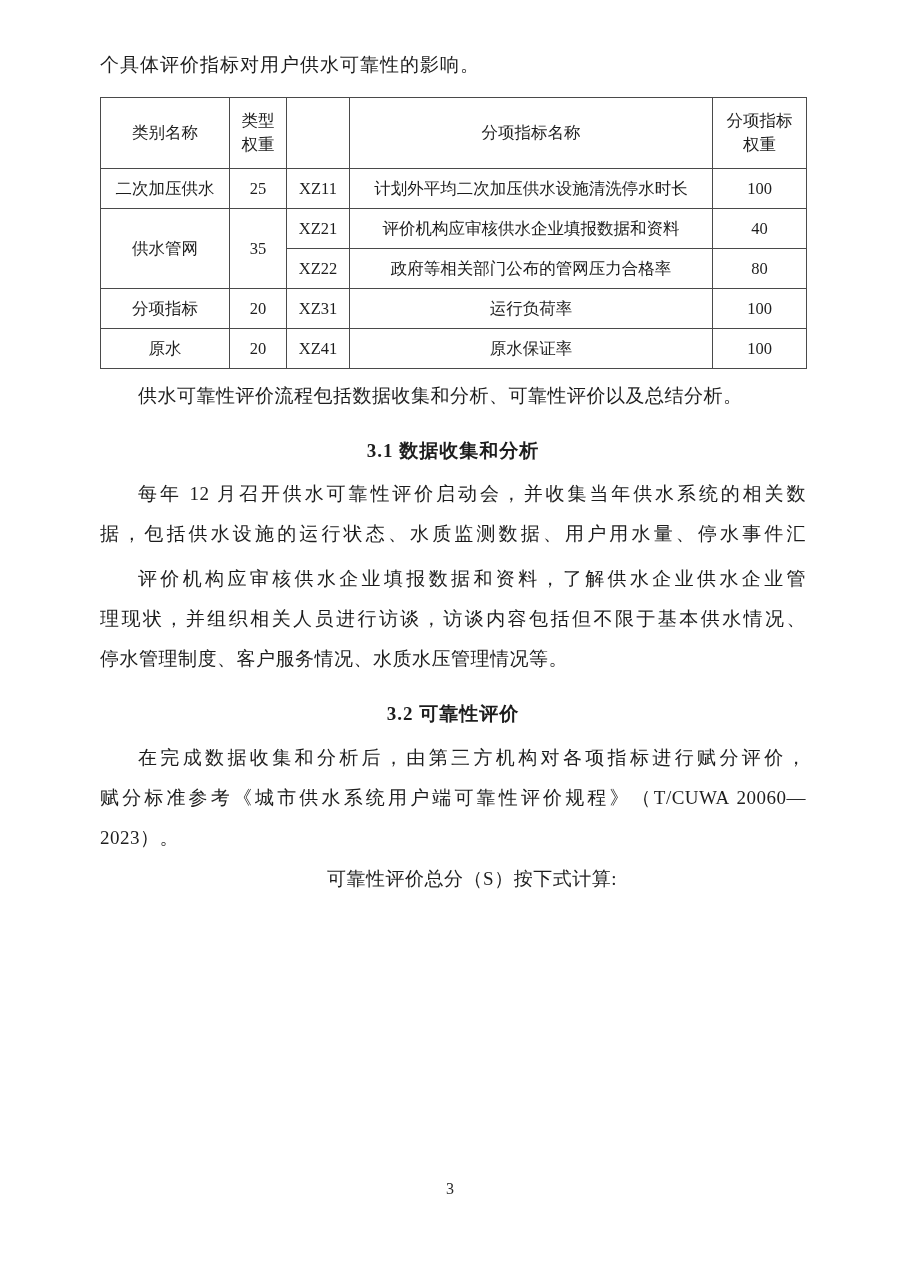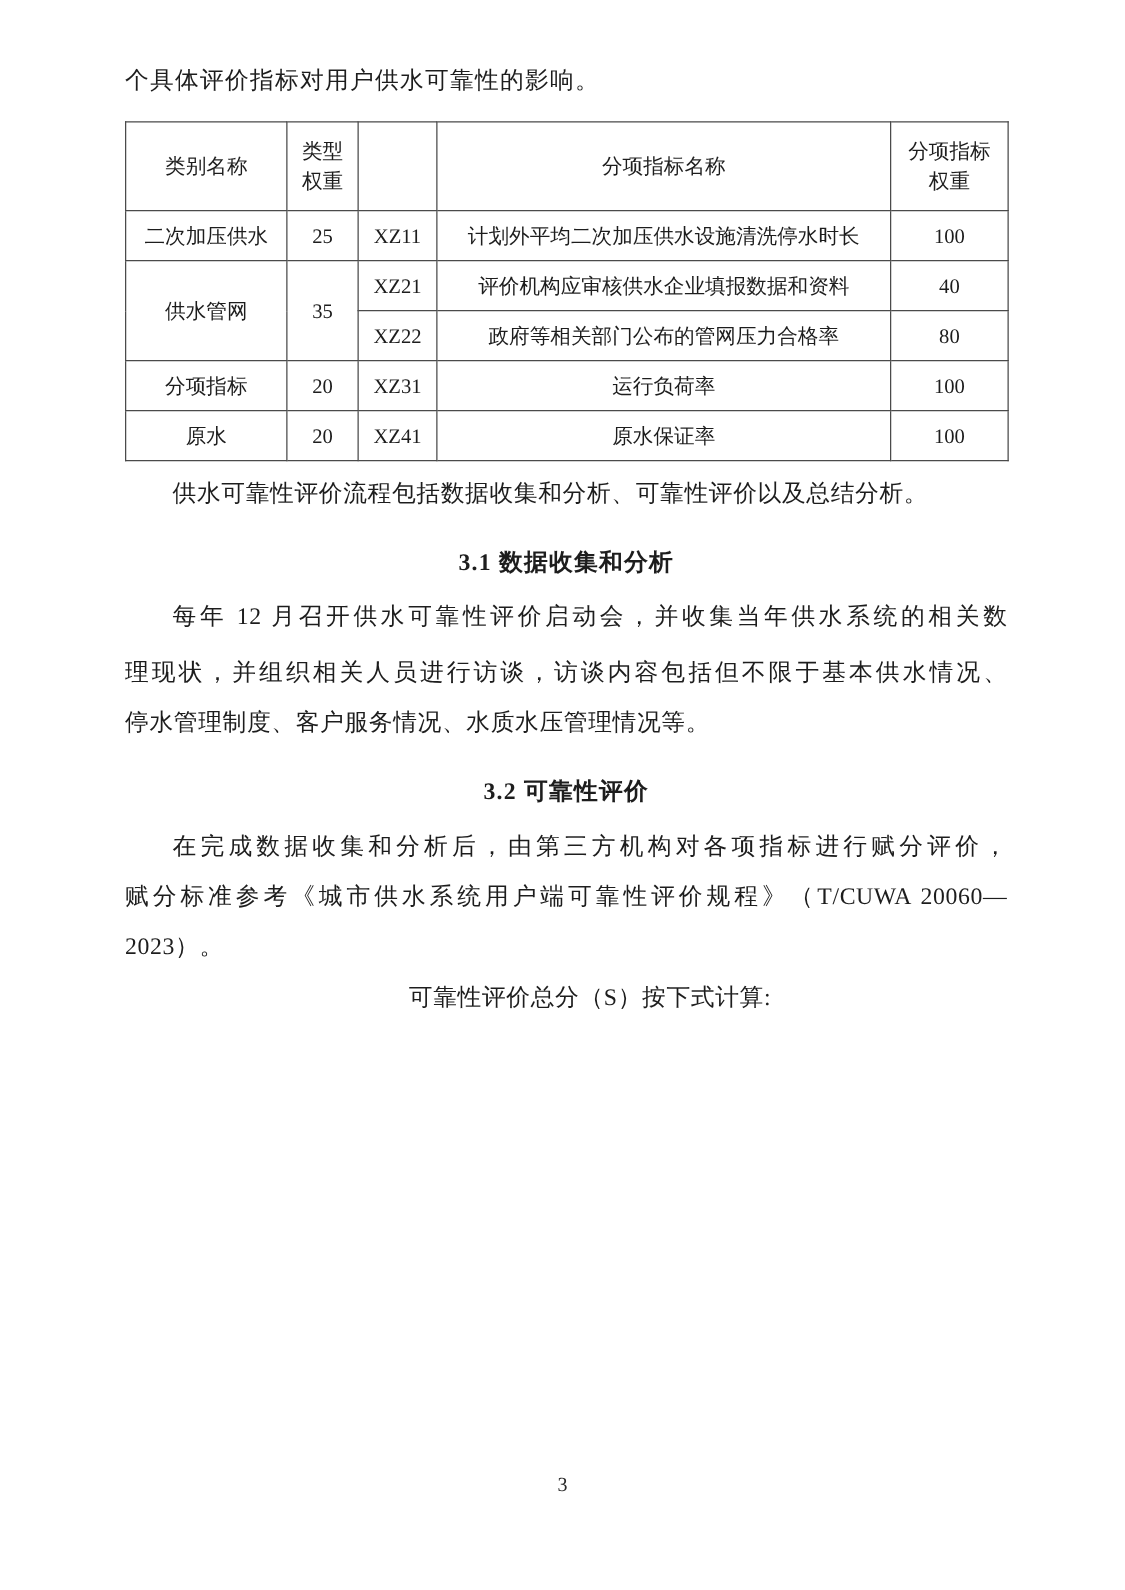--- a/index.html
+++ b/index.html
@@ -111,22 +111,24 @@
       </tbody>
     </table>
 
     <div class="para mt7">
       <div class="line indent">供水可靠性评价流程包括数据收集和分析、可靠性评价以及总结分析。</div>
     </div>
 
     <div class="h3 mt22">3.1 数据收集和分析</div>
     <div class="para mt10">
       <div class="line indent full">每年 12 月召开供水可靠性评价启动会，并收集当年供水系统的相关数</div>
+      <div class="line full">据，包括供水设施的运行状态、水质监测数据、用户用水量、停水事件汇</div>
     </div>
     <div class="para mt5">
+      <div class="line indent full">评价机构应审核供水企业填报数据和资料，了解供水企业供水企业管</div>
       <div class="line full">理现状，并组织相关人员进行访谈，访谈内容包括但不限于基本供水情况、</div>
       <div class="line">停水管理制度、客户服务情况、水质水压管理情况等。</div>
     </div>
 
     <div class="h3 mt22">3.2 可靠性评价</div>
     <div class="para mt11">
       <div class="line indent full">在完成数据收集和分析后，由第三方机构对各项指标进行赋分评价，</div>
       <div class="line full">赋分标准参考《城市供水系统用户端可靠性评价规程》（T/CUWA 20060—</div>
       <div class="line">2023）。</div>
     </div>

